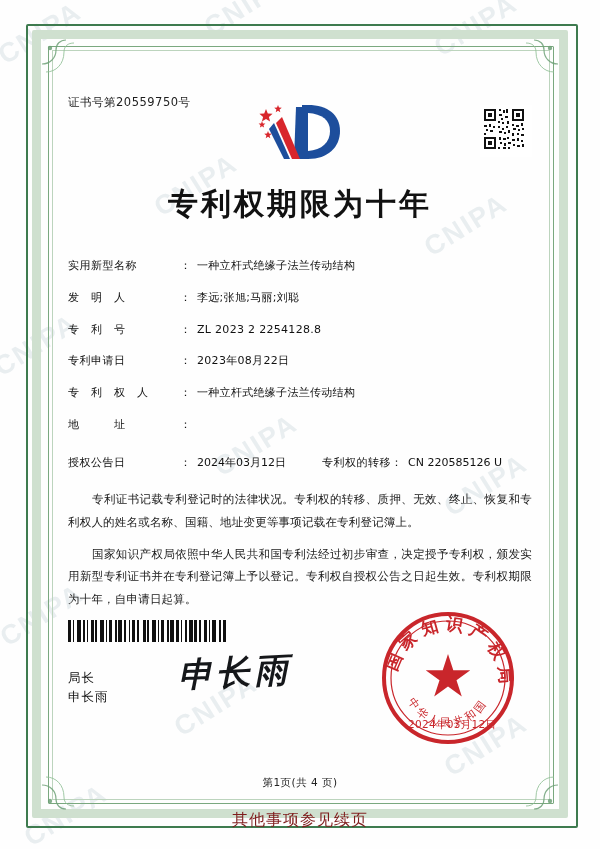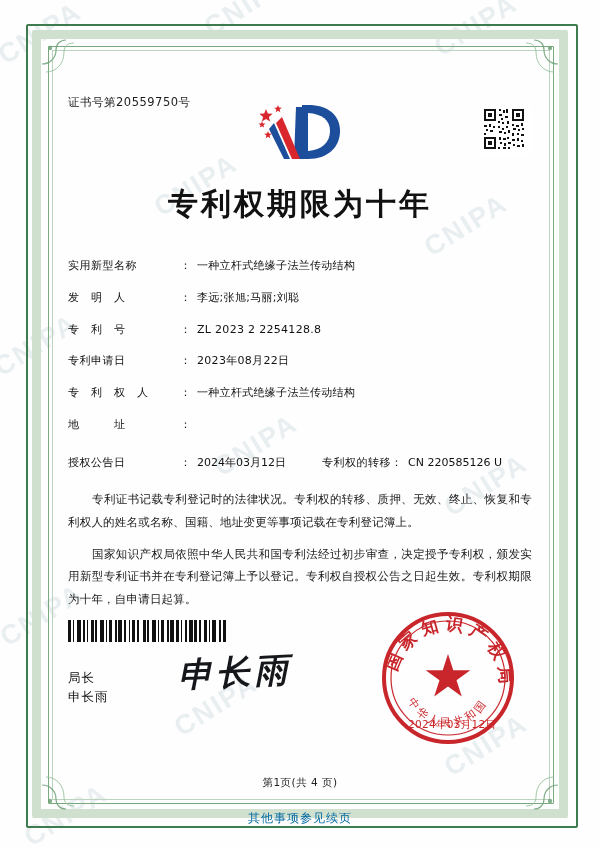--- a/index.html
+++ b/index.html
@@ -228,22 +228,22 @@
     font-size: 10.5px;
     color: #222;
     letter-spacing: .5px;
   }
 
   .footnote {
     position: absolute;
     left: 0; right: 0;
     top: 810px;
     text-align: center;
-    font-size: 12px;
-    color: #0369a1;
+    font-size: 16px;
+    color: #7f1d1d;
     letter-spacing: 1px;
   }
 </style>
 </head>
 <body>
 
 <div class="page">
 
   <div class="wm" style="left:-6px; top:18px;">CNIPA</div>
   <div class="wm" style="left:200px; top:-10px;">CNIPA</div>

